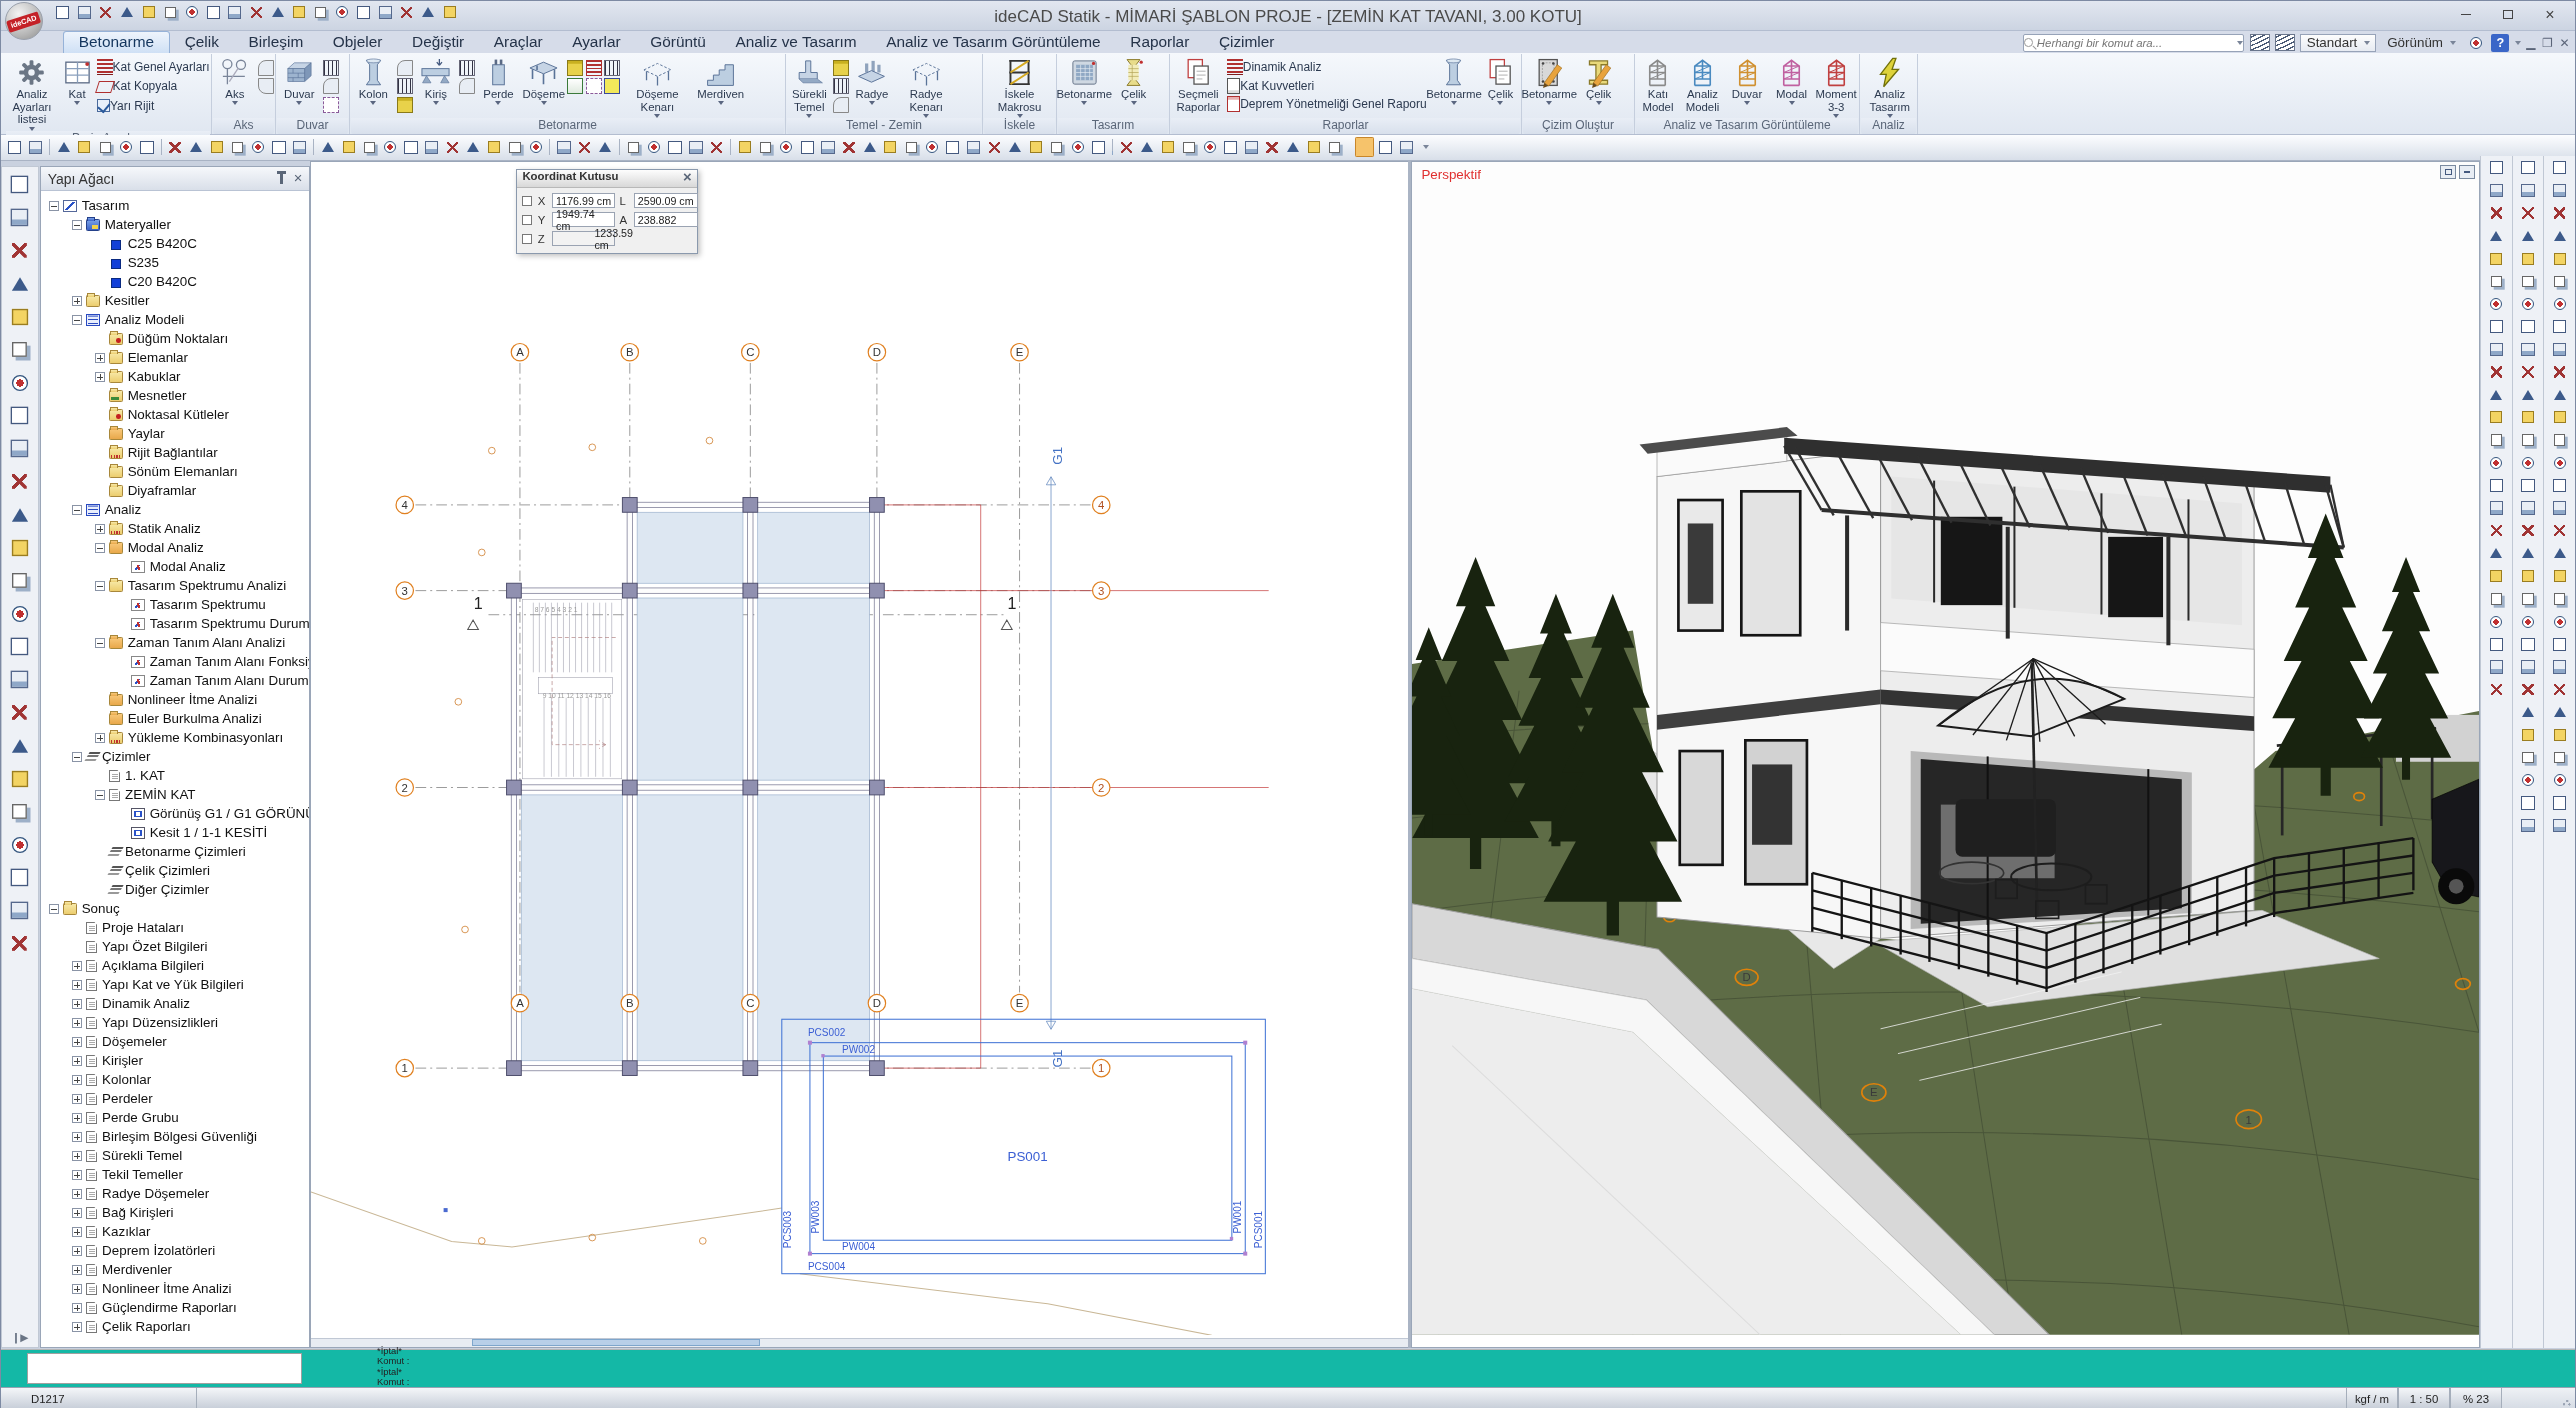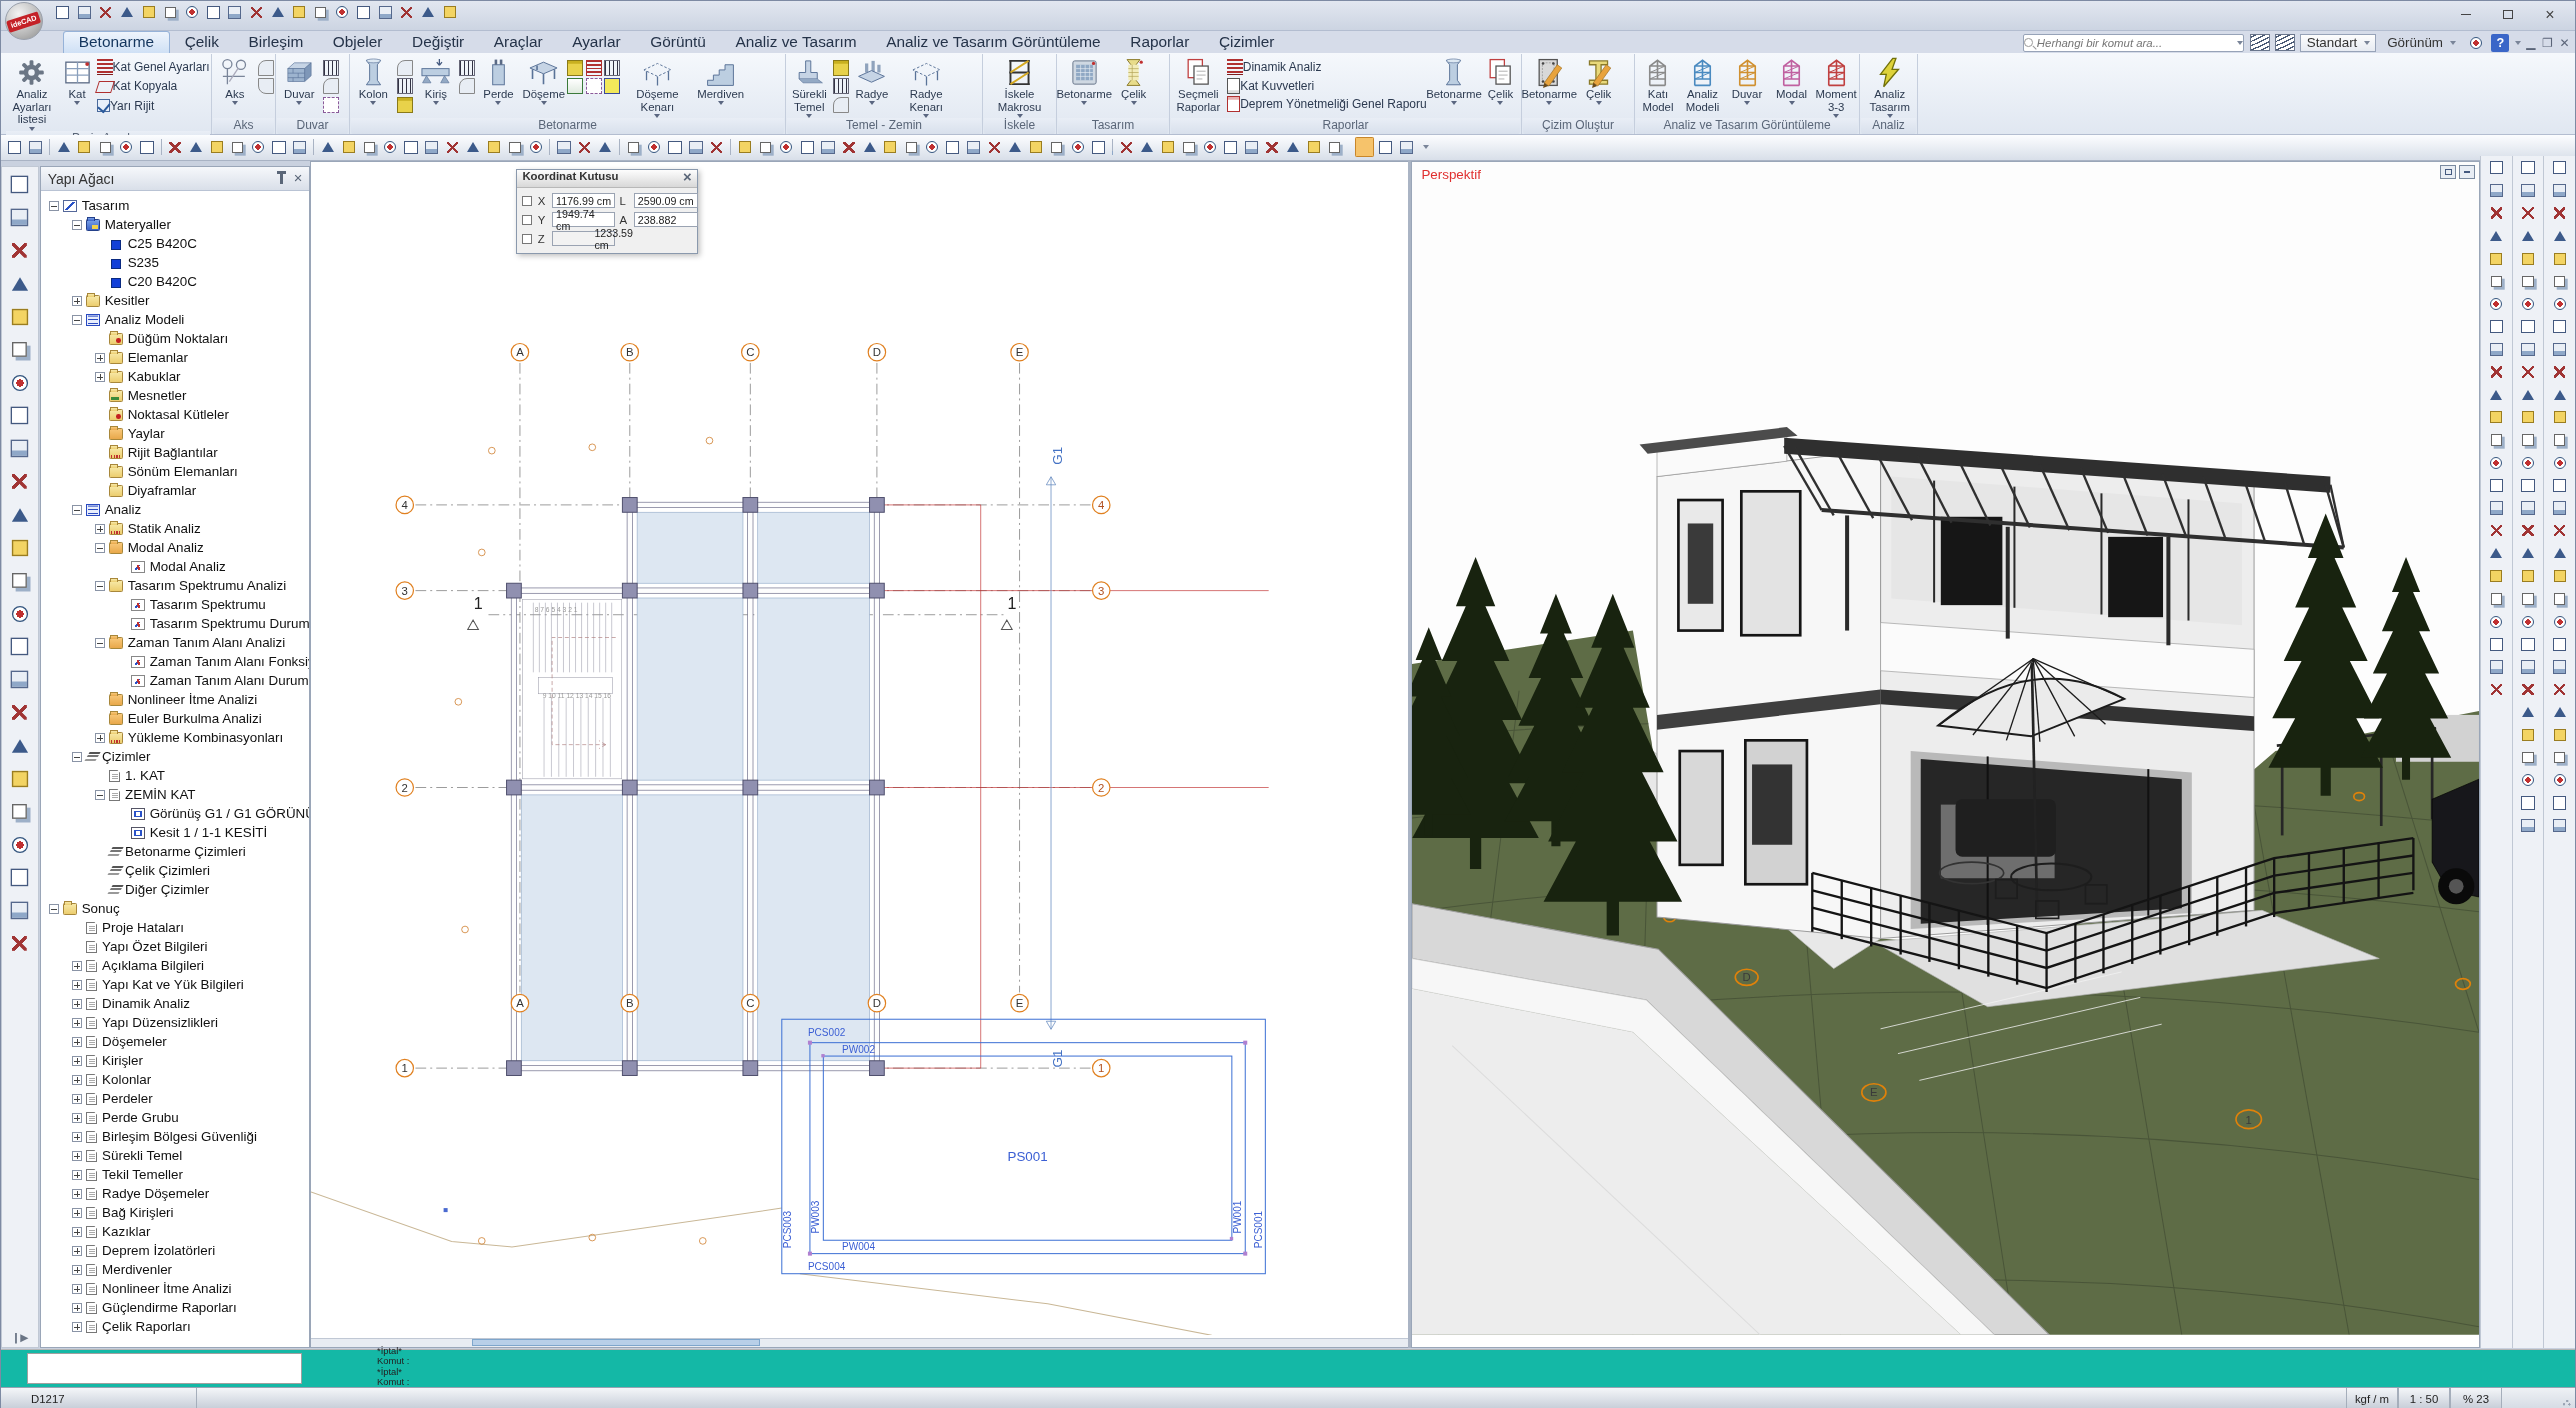--- a/index.html
+++ b/index.html
@@ -359,20 +359,21 @@
         <div class="tcell qcell v3" data-name="perpendicular-icon"></div>
         <div class="tcell qcell v4" data-name="parallel-icon"></div>
         <div class="tcell qcell v5" data-name="angle-lock-icon"></div>
         <div class="tcell qcell v6" data-name="grid-snap-icon"></div>
         <div class="tcell qcell v0" data-name="intersection-snap-icon"></div>
         <div class="tcell qcell v1" data-name="endpoint-snap-icon"></div>
         <div class="tcell qcell v2" data-name="node-snap-icon"></div>
         <div class="tcell qcell v3" data-name="ortho-icon"></div>
         <div class="tcell qcell v4" data-name="run-analysis-icon"></div>
       </div>
+    <div class="title-text" data-name="window-title">ideCAD Statik - MİMARİ ŞABLON PROJE - [ZEMİN KAT TAVANI,  3.00 KOTU]</div>
     <div class="winbtns">
       <div class="wbtn" data-name="minimize-button">
           <span class="bar"></span>
         </div>
       <div class="wbtn" data-name="maximize-button">
           <span class="box"></span>
         </div>
       <div class="wbtn" data-name="close-button">
           <span class="x">×</span>
         </div>

